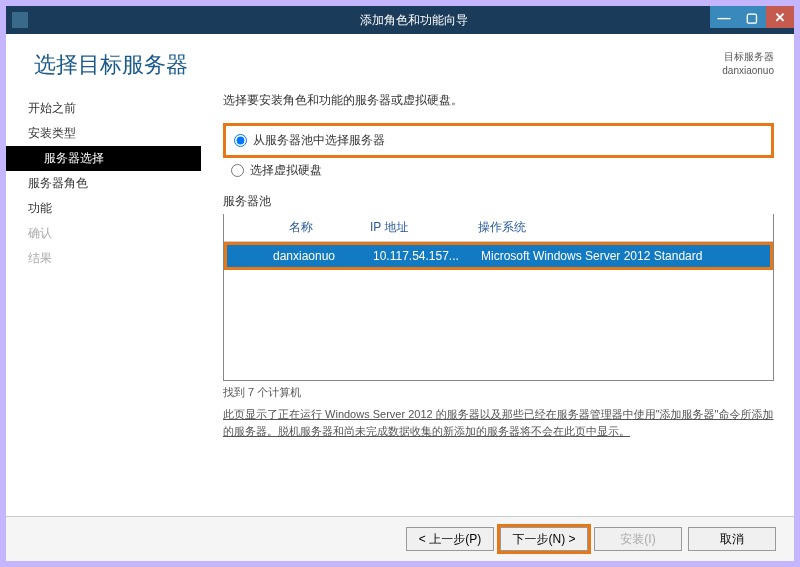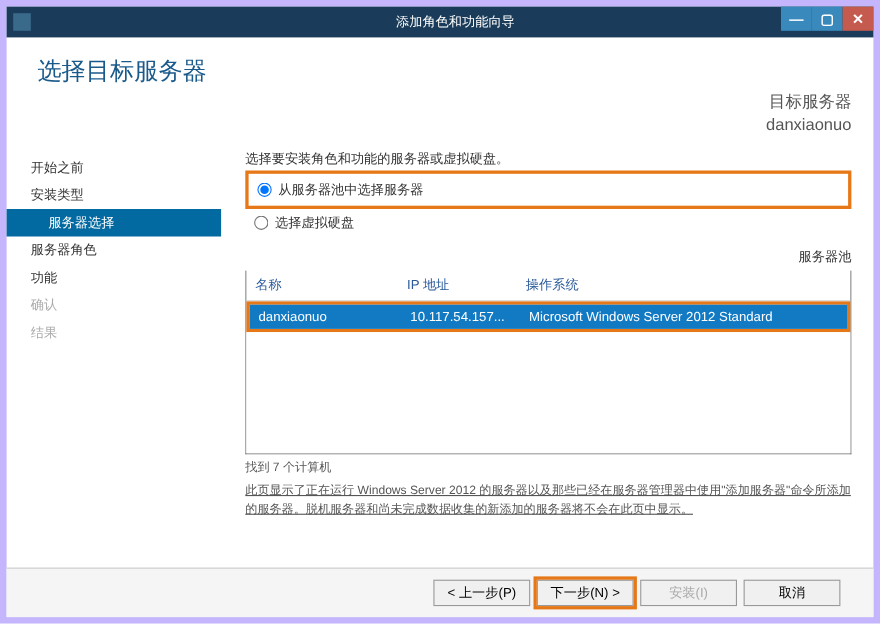--- a/index.html
+++ b/index.html
@@ -8,48 +8,48 @@
 .titlebar { height: 28px; background: #1a3c5a; color: #fff; display: flex; align-items: center; position: relative; }
 .titlebar-icon { width: 16px; height: 16px; margin: 0 6px; background: #3a6a8a; display: inline-block; }
 .titlebar-text { flex: 1; text-align: center; font-size: 12px; }
 .win-controls { position: absolute; right: 0; top: 0; display: flex; }
 .win-btn { width: 28px; height: 22px; display: flex; align-items: center; justify-content: center; font-size: 13px; font-weight: bold; }
 .win-min { background: #3a89bd; color: #fff; }
 .win-max { background: #3a89bd; color: #fff; }
 .win-close { background: #c55a4e; color: #fff; }
 .header { padding: 16px 20px 10px 28px; display: flex; justify-content: space-between; align-items: flex-start; }
 .header-title { font-size: 22px; color: #1a5a8a; font-weight: 300; }
-.header-right { text-align: right; font-size: 15px; color: #555; line-height: 1.4; margin-top: 32px; }
+.header-right { text-align: right; font-size: 10px; color: #555; line-height: 1.4; }
 .body { display: flex; padding: 0 20px 0 0; height: 412px; }
 .sidebar { width: 195px; padding: 6px 0 0 0; }
 .sidebar-item { padding: 4px 0 4px 22px; font-size: 12px; color: #333; cursor: pointer; }
-.sidebar-item.selected { background: #0369a1; color: #fff; padding-left: 38px; }
+.sidebar-item.selected { background: #000000; color: #fff; padding-left: 38px; }
 .sidebar-item.disabled { color: #aaa; }
 .main { flex: 1; padding: 2px 0 0 22px; }
-.instruction { font-size: 12px; margin-bottom: 2px; }
+.instruction { font-size: 12px; margin-bottom: 14px; }
 .radio-group { border: 3px solid #e67817; padding: 4px 8px; margin-bottom: 2px; }
 .radio-row { display: flex; align-items: center; font-size: 12px; padding: 2px 0; }
 .radio-row input { margin-right: 6px; }
 .radio-row2 { padding: 2px 8px 6px 8px; display: flex; align-items: center; font-size: 12px; }
 .radio-row2 input { margin-right: 6px; }
-.pool-label { font-size: 12px; margin: 8px 0 4px 0; text-align: right; }
+.pool-label { font-size: 12px; margin: 8px 0 4px 0; }
 .filter-box { border: 1px solid #888; padding: 6px 8px; display: flex; align-items: center; gap: 6px; }
 .filter-label { font-size: 11px; }
 .filter-input { flex: 1; height: 20px; border: 1px solid #aaa; padding: 0 4px; font-size: 11px; }
 .table-wrap { border: 1px solid #888; border-top: none; margin-bottom: 4px; }
 .table-head { display: flex; padding: 5px 8px; font-size: 12px; color: #2a5a9a; border-bottom: 1px solid #ccc; }
-.col-name { width: 138px; }
+.col-name { width: 138px; text-align: center; }
 .col-ip { width: 108px; }
 .col-os { flex: 1; }
 .table-body { border: 3px solid #e67817; }
 .table-row { display: flex; padding: 4px 8px; background: #1279c3; color: #fff; font-size: 12px; }
 .table-empty { height: 110px; background: #fff; }
 .count-label { font-size: 11px; color: #555; margin: 4px 0 6px 0; }
 .desc-text { font-size: 11px; color: #555; line-height: 1.5; text-decoration: underline; }
-.footer { position: absolute; bottom: 0; left: 0; right: 0; border-top: 1px solid #ccc; padding: 10px 30px; display: flex; justify-content: flex-end; gap: 6px; background: #f5f5f5; }
+.footer { position: absolute; bottom: 0; left: 0; right: 0; border-top: 1px solid #ccc; padding: 10px 18px; display: flex; justify-content: flex-end; gap: 6px; background: #f5f5f5; }
 .btn { min-width: 88px; height: 24px; border: 1px solid #999; background: #f0f0f0; font-size: 12px; cursor: pointer; padding: 0 10px; }
 .btn.disabled { color: #aaa; }
 .btn.highlight { outline: 3px solid #e67817; }
 </style>
 </head>
 <body>
 
 <div class="window">
 
   <div class="titlebar">

